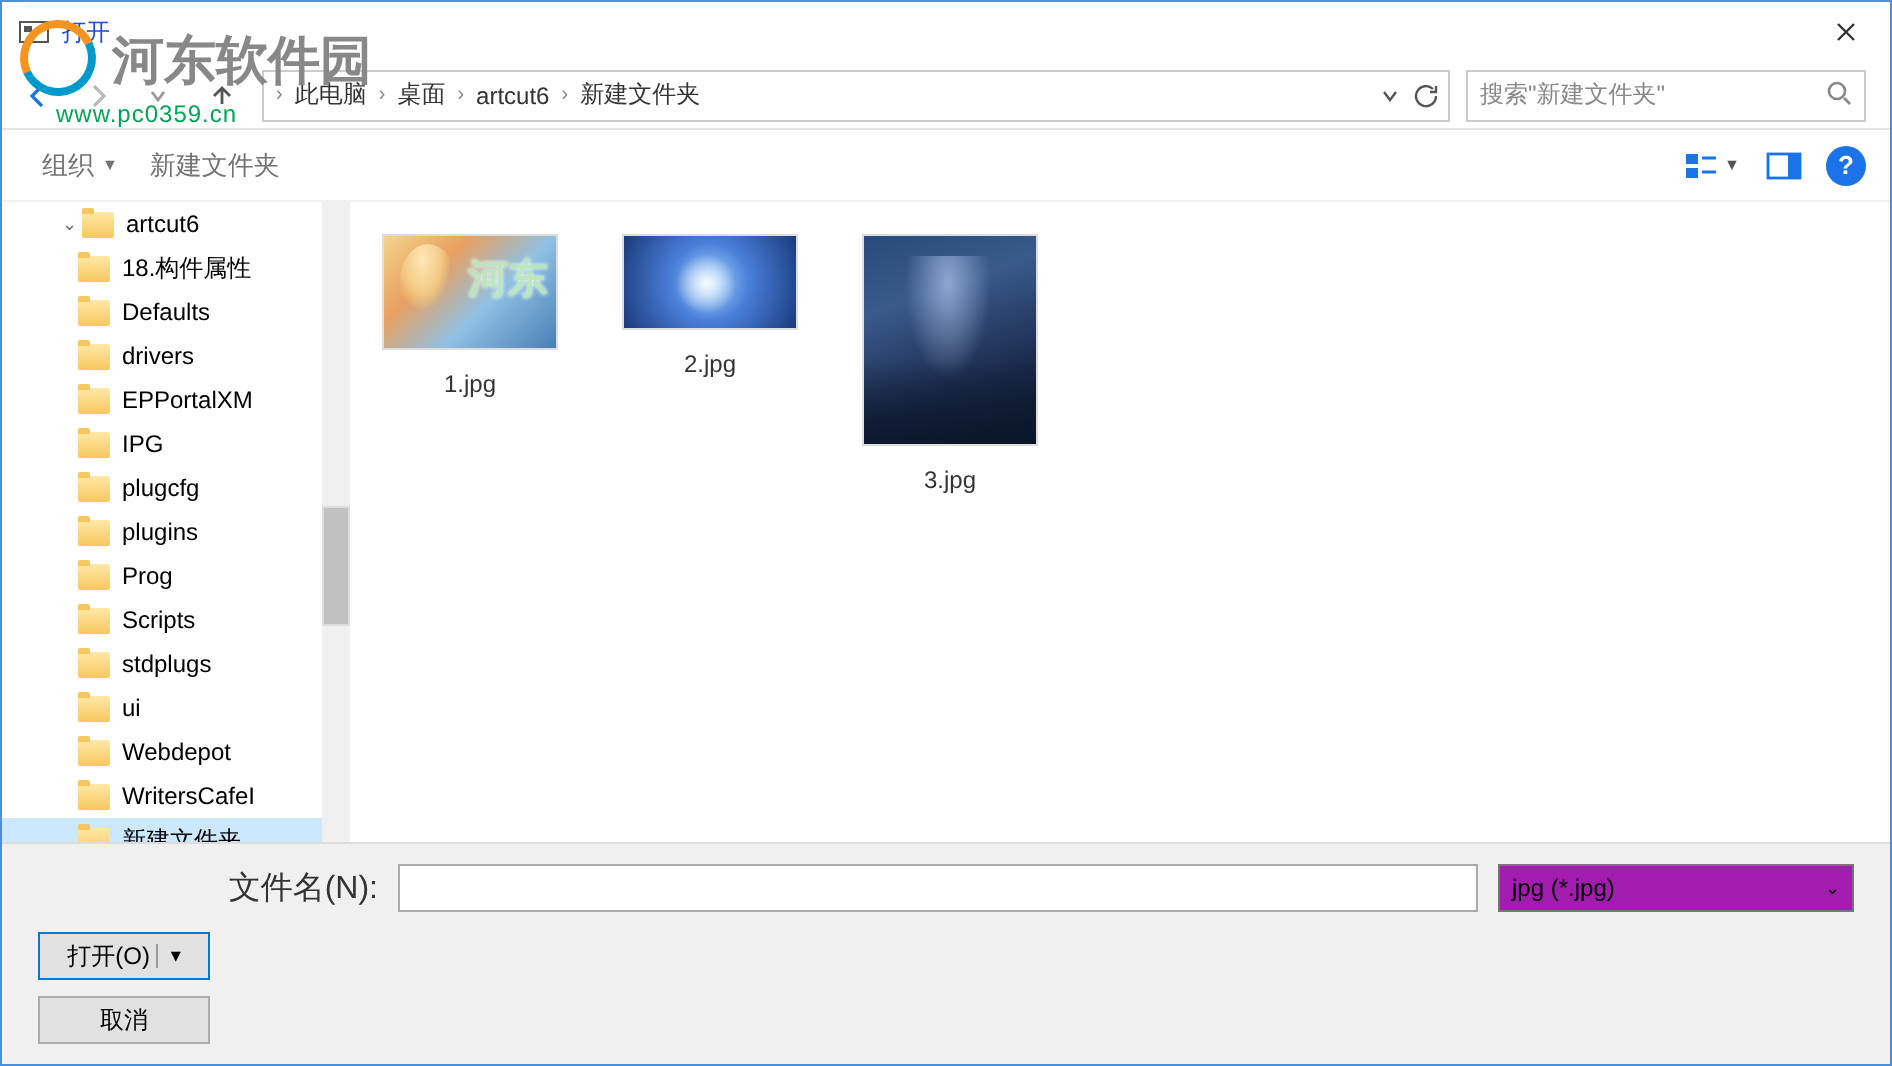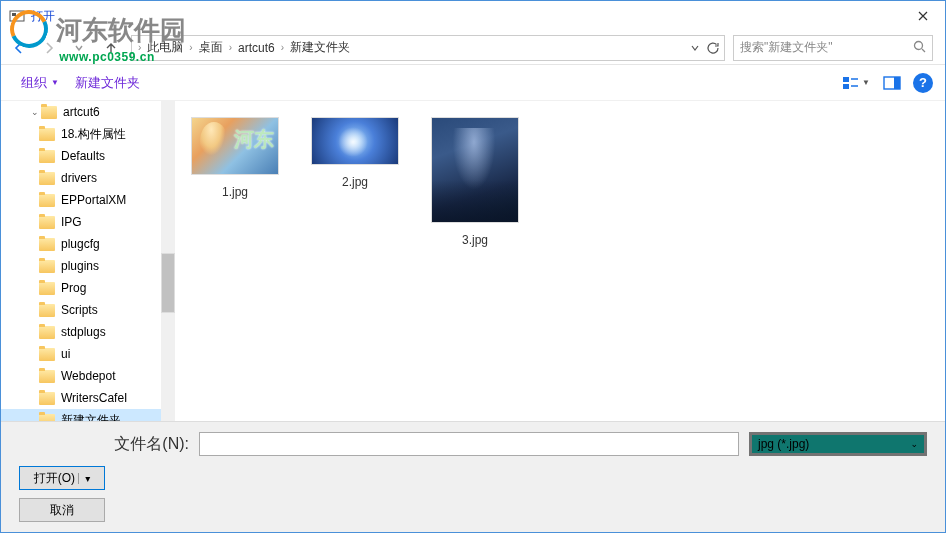--- a/index.html
+++ b/index.html
@@ -10,36 +10,36 @@
 .titlebar { height: 30px; background: #fff; display: flex; align-items: center; padding: 0 0 0 8px; position: relative; }
 .titlebar .icon { width: 16px; height: 16px; margin-right: 6px; }
 .titlebar .title { font-size: 12px; color: #1d4ed8; }
 .titlebar .close { position: absolute; right: 0; top: 0; width: 45px; height: 30px; display: flex; align-items: center; justify-content: center; cursor: pointer; }
 
 .watermark { position: absolute; top: 8px; left: 8px; z-index: 100; pointer-events: none; }
 .watermark .logo { font-size: 26px; font-weight: bold; color: #888; display: flex; align-items: center; }
 .watermark .logo-icon { width: 44px; height: 44px; position: relative; margin-right: 4px; }
 .watermark .arc1 { position: absolute; width: 38px; height: 38px; border: 4px solid #f7941e; border-radius: 50%; border-right-color: transparent; border-bottom-color: transparent; transform: rotate(20deg); top: 2px; left: 2px; }
 .watermark .arc2 { position: absolute; width: 38px; height: 38px; border: 4px solid #0099cc; border-radius: 50%; border-left-color: transparent; border-top-color: transparent; transform: rotate(20deg); top: 2px; left: 2px; }
-.watermark .url { font-size: 12px; color: #00a651; font-weight: bold; letter-spacing: 0.5px; margin-top: -2px; margin-left: 20px; text-align: center; }
+.watermark .url { font-size: 12px; color: #00a651; font-weight: normal; letter-spacing: 0.5px; margin-top: -2px; margin-left: 20px; }
 
 .navbar { height: 34px; background: #fff; border-bottom: 1px solid #e5e5e5; display: flex; align-items: center; padding: 0 12px 0 4px; }
 .nav-arrows { display: flex; align-items: center; gap: 2px; }
 .nav-btn { width: 28px; height: 28px; display: flex; align-items: center; justify-content: center; color: #999; cursor: pointer; border-radius: 2px; }
 .nav-btn.active { color: #1a73e8; }
 .nav-up { width: 24px; height: 24px; display: flex; align-items: center; justify-content: center; cursor: pointer; margin-left: 4px; color: #555; }
 .breadcrumb { flex: 1; height: 26px; border: 1px solid #ccc; margin: 0 8px; display: flex; align-items: center; padding: 0 4px; font-size: 12px; color: #333; }
 .breadcrumb .crumb { padding: 0 4px; cursor: pointer; }
 .breadcrumb .sep { color: #888; font-size: 10px; padding: 0 2px; }
 .breadcrumb .crumbend { margin-left: auto; display: flex; align-items: center; gap: 6px; color: #555; }
 .searchbox { width: 200px; height: 26px; border: 1px solid #ccc; display: flex; align-items: center; padding: 0 6px; font-size: 12px; color: #888; }
 .searchbox .sicon { margin-left: auto; color: #888; }
 
 .toolbar { height: 36px; background: #fff; border-bottom: 1px solid #f0f0f0; display: flex; align-items: center; padding: 0 12px; }
-.toolbar .tbtn { font-size: 13px; color: #6d28d9; cursor: pointer; padding: 4px 8px; display: flex; align-items: center; gap: 4px; }
+.toolbar .tbtn { font-size: 13px; color: #737373; cursor: pointer; padding: 4px 8px; display: flex; align-items: center; gap: 4px; }
 .toolbar .tbtn .drop { font-size: 8px; }
 .toolbar .right { margin-left: auto; display: flex; align-items: center; gap: 6px; }
 .toolbar .iconbtn { width: 30px; height: 24px; display: flex; align-items: center; justify-content: center; cursor: pointer; color: #555; }
 .toolbar .help { width: 20px; height: 20px; border-radius: 50%; background: #1a73e8; color: #fff; display: flex; align-items: center; justify-content: center; font-size: 13px; font-weight: bold; cursor: pointer; }
 
 .body { flex: 1; display: flex; overflow: hidden; }
 .sidebar { width: 160px; background: #fff; overflow-y: auto; font-size: 12px; border-right: 0px solid #eee; }
 .sb-scrollbar { width: 14px; background: #f0f0f0; display: flex; flex-direction: column; }
 .sb-scrollbar .thumb { width: 14px; height: 60px; background: #c1c1c1; margin-top: 152px; }
 .tree-item { display: flex; align-items: center; height: 22px; padding-left: 20px; cursor: pointer; white-space: nowrap; overflow: hidden; }
@@ -55,21 +55,21 @@
 .thumb { width: 88px; margin: 0 auto 10px; border: 1px solid #ddd; display: flex; align-items: center; justify-content: center; }
 .thumb.h1 { height: 58px; }
 .thumb.h2 { height: 48px; }
 .thumb.h3 { height: 106px; }
 .fname { font-size: 12px; color: #333; }
 
 .footer { background: #f0f0f0; padding: 10px 18px; border-top: 1px solid #ddd; }
 .footer-row { display: flex; align-items: center; gap: 10px; margin-bottom: 10px; }
 .footer-row .label { font-size: 16px; color: #333; width: 170px; text-align: right; }
 .fname-input { flex: 1; height: 24px; border: 1px solid #aaa; background: #fff; padding: 0 6px; font-size: 12px; }
-.filter { width: 178px; height: 24px; border: 3px solid #737373; background: #0f766e; font-size: 12px; padding: 0 6px; display: flex; align-items: center; justify-content: space-between; cursor: pointer; }
+.filter { width: 178px; height: 24px; border: 1px solid #737373; background: #a21caf; font-size: 12px; padding: 0 6px; display: flex; align-items: center; justify-content: space-between; cursor: pointer; }
 .footer-btns { display: flex; justify-content: flex-end; gap: 8px; flex-direction: column; }
 .btn { width: 86px; height: 24px; border: 1px solid #aaa; background: #e1e1e1; font-size: 12px; cursor: pointer; display: flex; align-items: center; justify-content: center; }
 .btn.primary { border: 1px solid #0078d7; }
 
 
 .art1 { width: 100%; height: 100%; background: linear-gradient(135deg, #f4d58d 0%, #e8a05f 30%, #8fc1e3 60%, #4a7fb5 100%); position: relative; overflow: hidden; }
 .art1::before { content: ""; position: absolute; left: 8px; top: 4px; width: 28px; height: 38px; background: radial-gradient(ellipse at 40% 20%, #ffe8b8 0%, #f2c983 40%, transparent 60%); border-radius: 50% 50% 40% 40%; }
 .art1::after { content: ""; position: absolute; right: 6px; top: 6px; width: 30px; height: 20px; color: rgba(255,255,255,0.7); font-size: 14px; }
 .art1 .txt { position: absolute; right: 4px; top: 8px; color: rgba(180, 230, 180, 0.85); font-size: 20px; font-weight: bold; text-shadow: 0 0 2px #fff; }
 .art2 { width: 100%; height: 100%; background: radial-gradient(circle at 50% 50%, #a8d8ff 0%, #4a7fd9 40%, #1a3a7a 100%); position: relative; overflow: hidden; }

